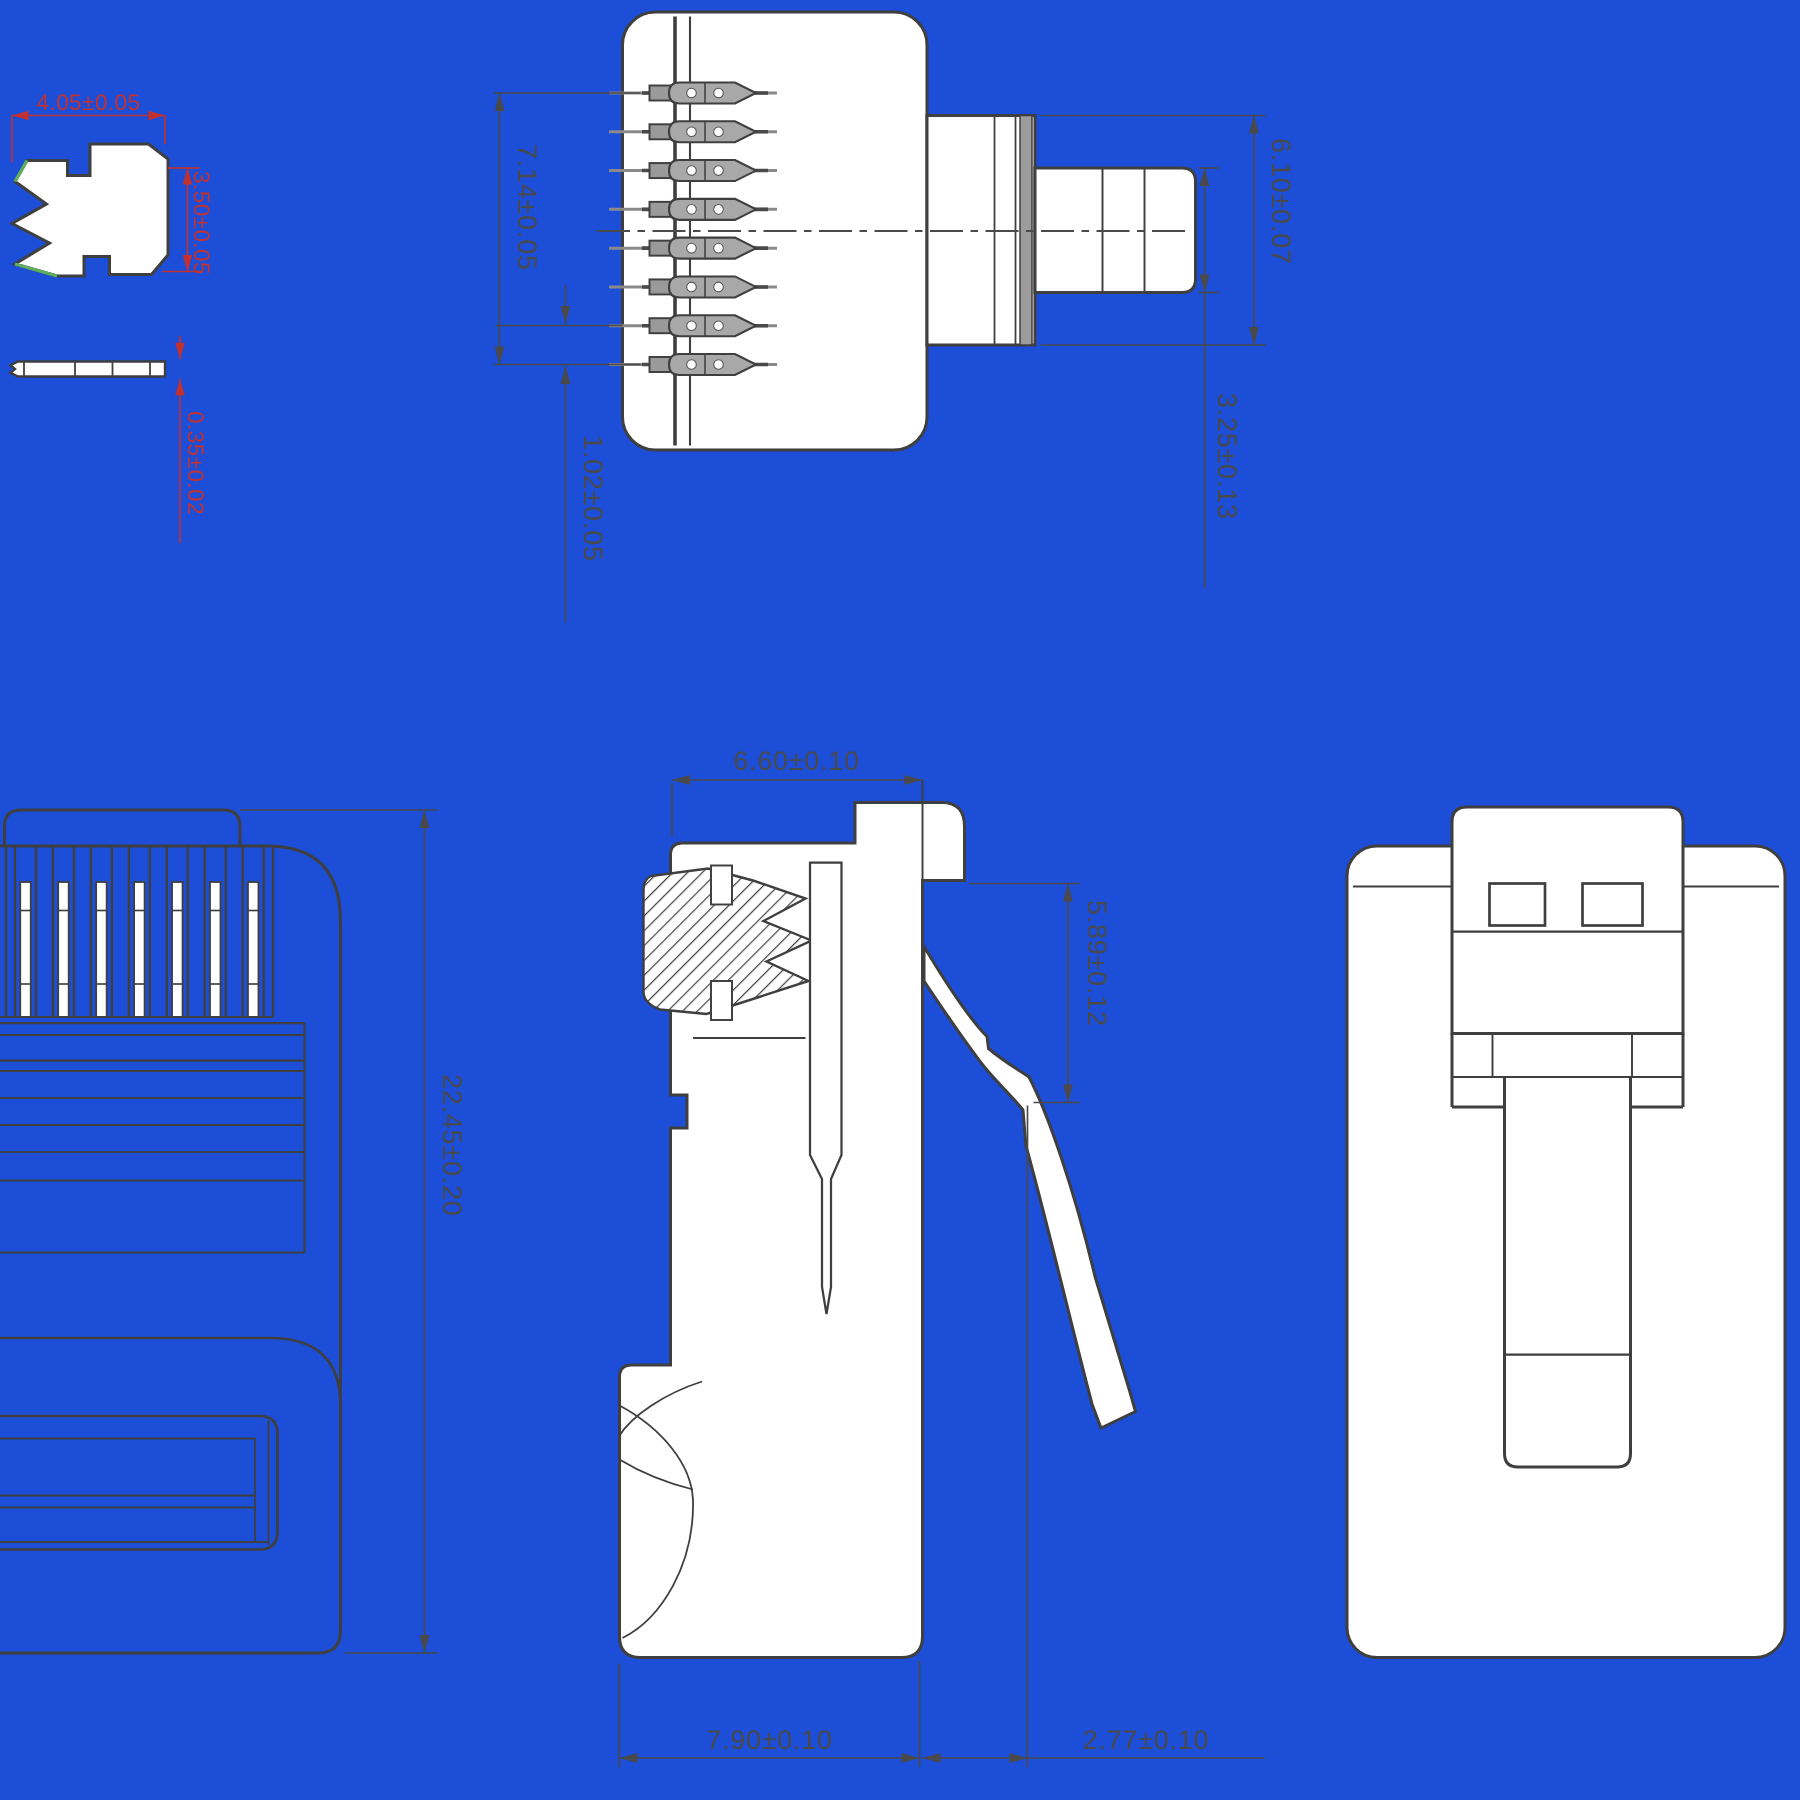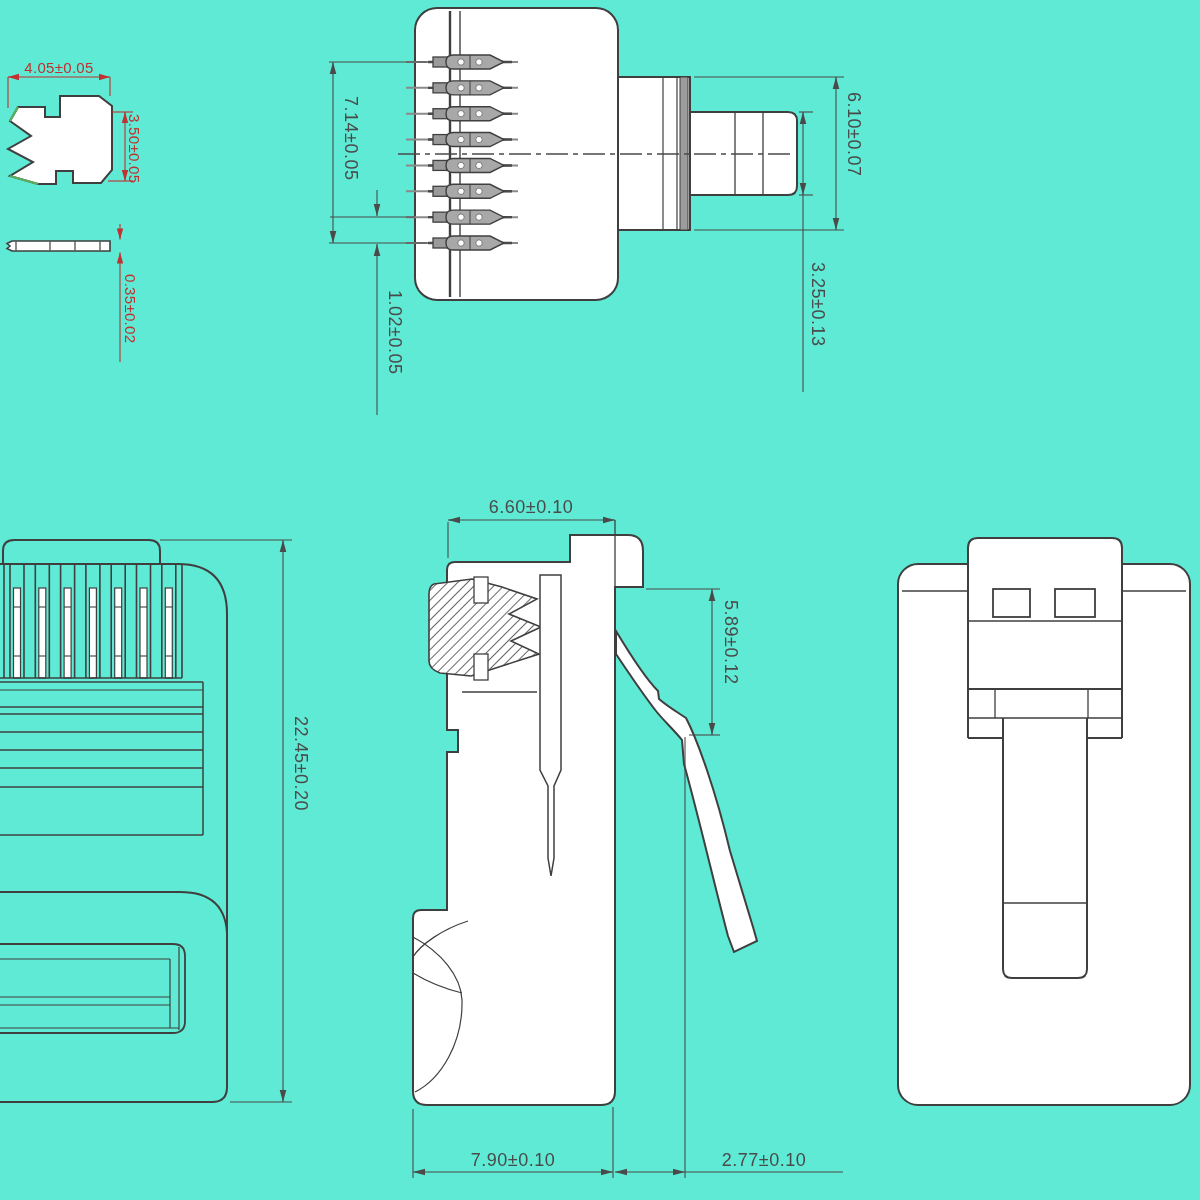--- a/index.html
+++ b/index.html
@@ -1,16 +1,16 @@
 <!DOCTYPE html>
 <html><head>
 <meta charset="utf-8">
 <style>
   html,body{margin:0;padding:0;background:#ffffff;}
-  .canvas{width:1200px;height:1200px;position:relative;background:#5eead4;}
+  .canvas{width:1200px;height:1200px;position:relative;background:#1d4ed8;}
   svg{display:block;}
   text{font-family:"Liberation Sans","DejaVu Sans",sans-serif;fill:#4a4a4a;}
   text.dim{font-size:18px;letter-spacing:0.5px;}
   text.red{font-size:15px;fill:#c0312f;letter-spacing:0.3px;}
 </style>
 </head>
 <body>
 
 <div class="canvas">
 <svg width="1200" height="1200" viewBox="0 0 1200 1200">

